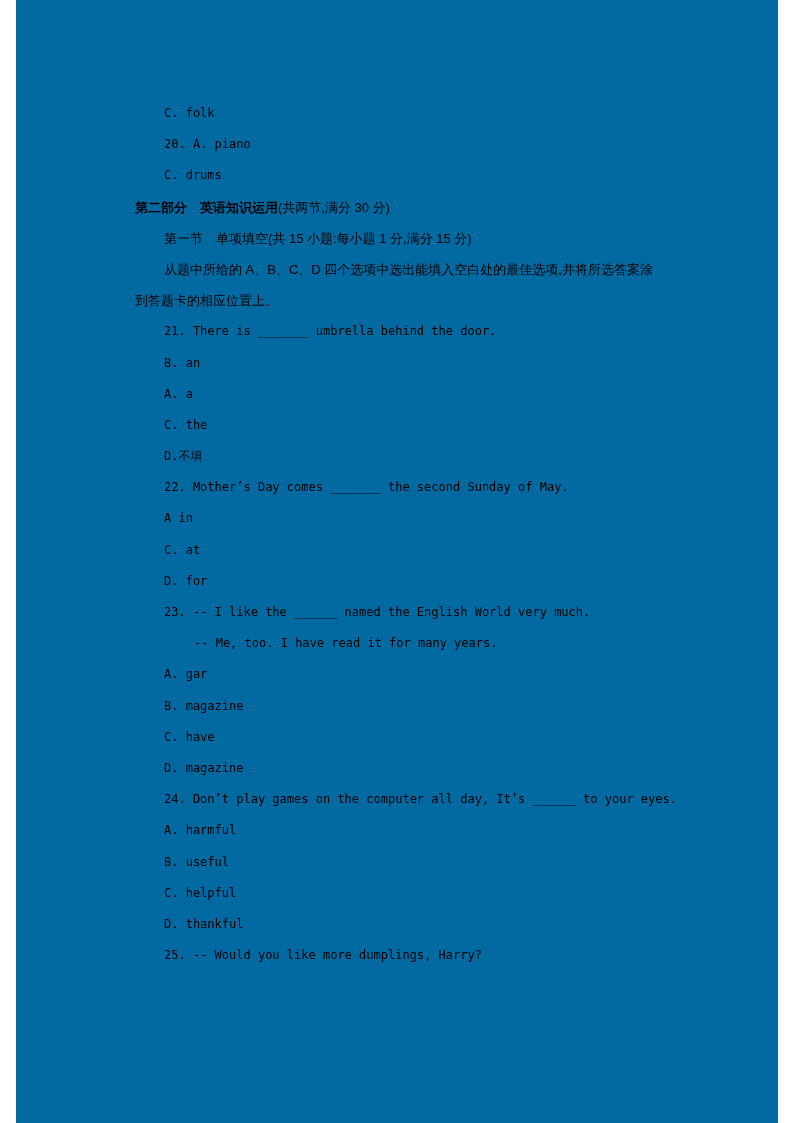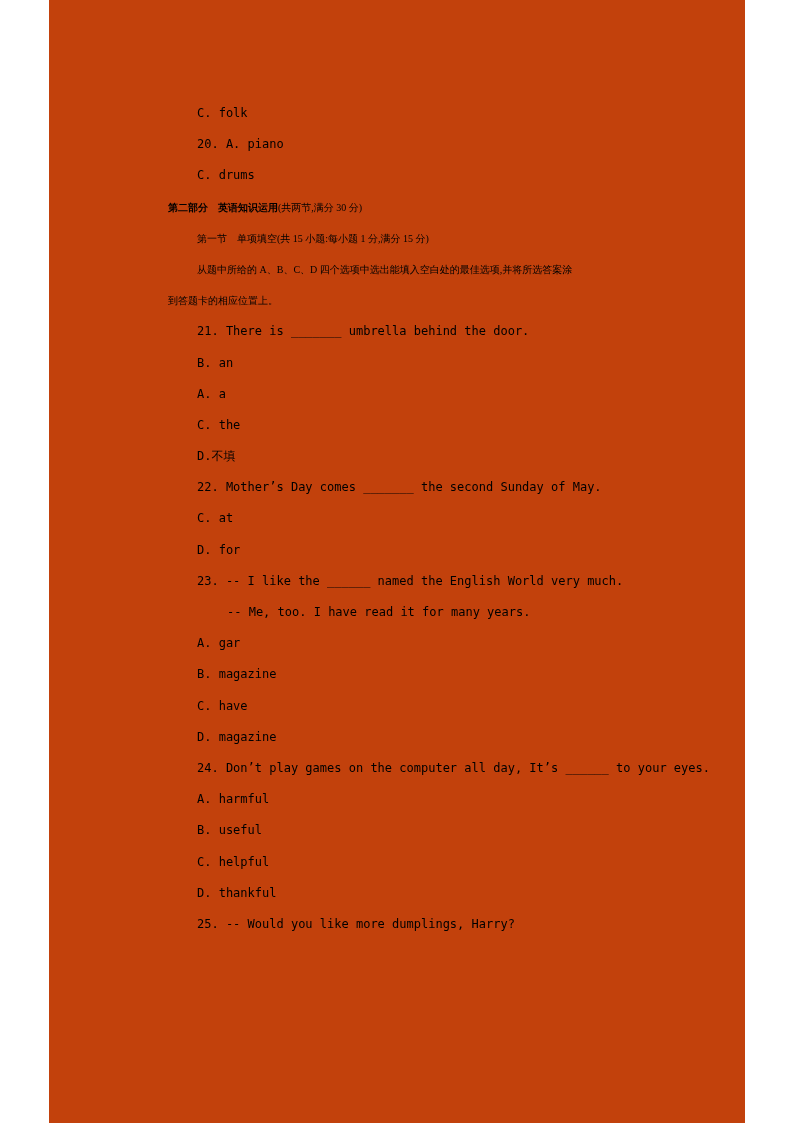--- a/index.html
+++ b/index.html
@@ -2,45 +2,45 @@
 <html><head>
 <meta charset="utf-8">
 <style>
   html, body {
     margin: 0;
     padding: 0;
     background: #ffffff;
   }
   .page {
     position: relative;
-    width: 696px;
+    width: 762px;
     height: 1123px;
     margin: 0 auto;
-    background: #c2410c;
+    background: #0369a1;
     overflow: hidden;
   }
   .content {
     position: absolute;
     top: 98px;
     left: 119px;
     right: 60px;
     color: #000000;
   }
   .line {
     height: 31.2px;
     line-height: 31.2px;
     white-space: pre;
   }
   .mono {
     font-family: "DejaVu Sans Mono", "Liberation Mono", monospace;
     font-size: 12px;
   }
   .cjk {
-    font-family: Liberation Serif, serif;
-    font-size: 10px;
+    font-family: Liberation Sans, sans-serif;
+    font-size: 13px;
   }
   .ind0 { padding-left: 0; }
   .ind1 { padding-left: 29px; }
   .ind2 { padding-left: 59px; }
   .b { font-weight: bold; }
 </style>
 </head>
 <body>
 
 <div class="page">
@@ -55,20 +55,21 @@
     <div class="line cjk ind1">从题中所给的 A、B、C、D 四个选项中选出能填入空白处的最佳选项,并将所选答案涂</div>
     <div class="line cjk ind0">到答题卡的相应位置上。</div>
 
     <div class="line mono ind1">21. There is _______ umbrella behind the door.</div>
     <div class="line mono ind1">B. an</div>
     <div class="line mono ind1">A. a</div>
     <div class="line mono ind1">C. the</div>
     <div class="line mono ind1">D.不填</div>
 
     <div class="line mono ind1">22. Mother’s Day comes _______ the second Sunday of May.</div>
+    <div class="line mono ind1">A in</div>
     <div class="line mono ind1">C. at</div>
     <div class="line mono ind1">D. for</div>
 
     <div class="line mono ind1">23. -- I like the ______ named the English World very much.</div>
     <div class="line mono ind2">-- Me, too. I have read it for many years.</div>
     <div class="line mono ind1">A. gar</div>
     <div class="line mono ind1">B. magazine</div>
     <div class="line mono ind1">C. have</div>
     <div class="line mono ind1">D. magazine</div>
 

